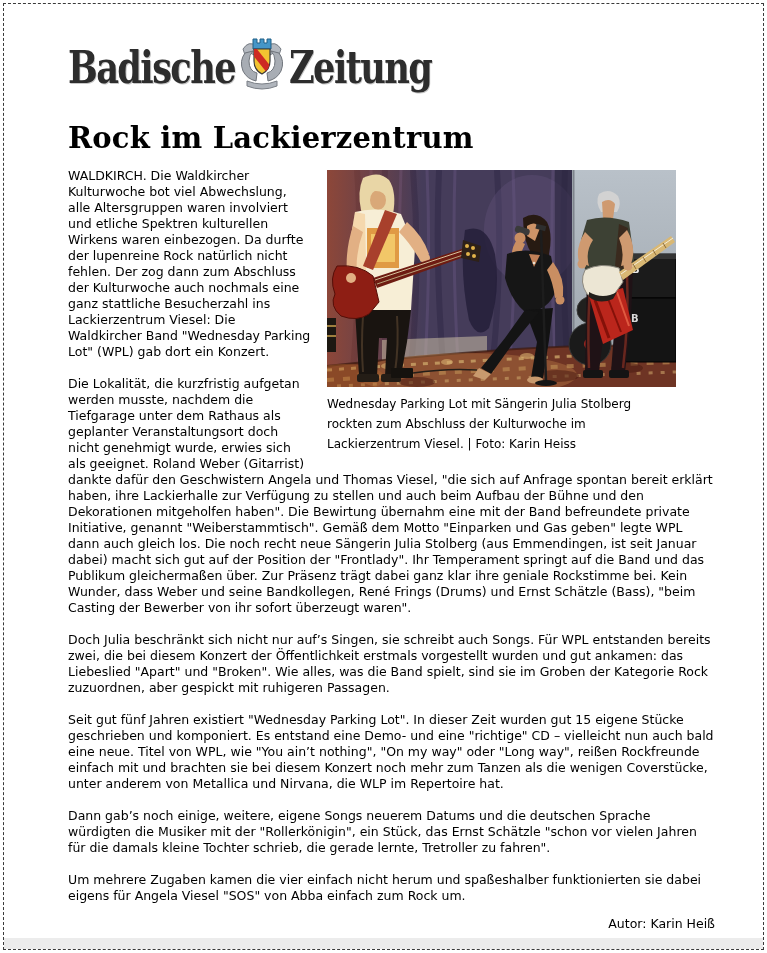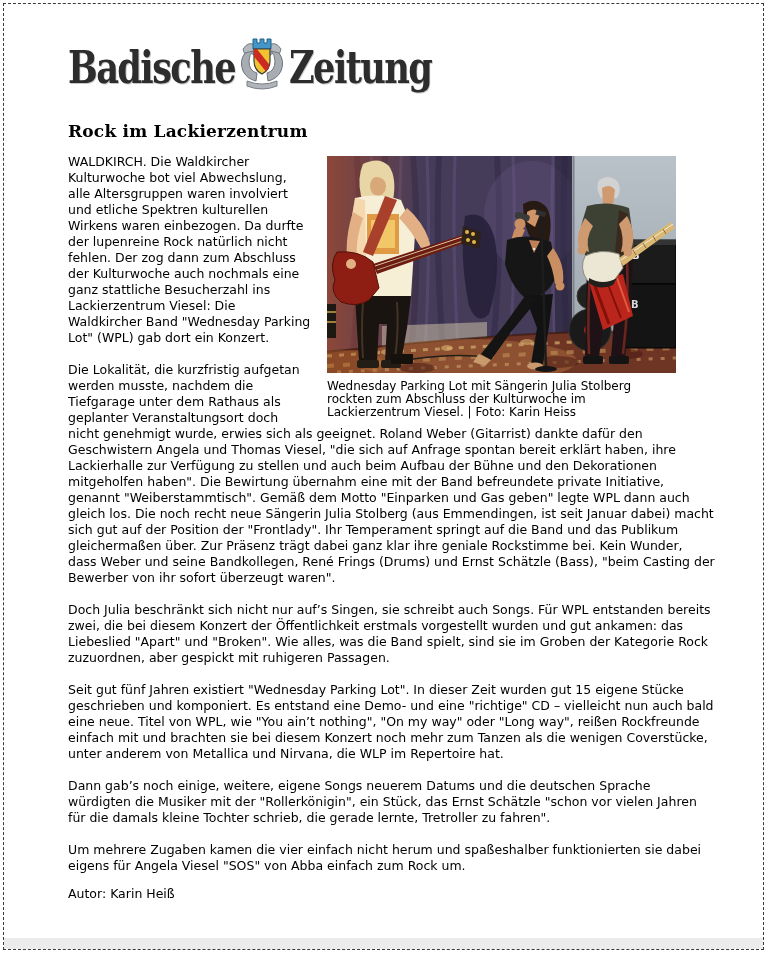--- a/index.html
+++ b/index.html
@@ -19,32 +19,32 @@
     transform:scaleX(.8);transform-origin:0 55%;
     text-shadow:1px 1px 0 rgba(130,130,130,.45);
   }
   .mast-word.left{margin-right:-40px;}
   .crest{display:inline-block;position:relative;top:-3px;margin:0 4px 0 2px;line-height:0;}
 
   .dateline{margin-top:21px;font-size:12.5px;color:#111;}
 
   .headline{
     margin:25px 0 0 0;font-family:"DejaVu Serif", serif;
-    font-size:17px;font-weight:bold;color:#000;letter-spacing:.2px;
+    font-size:29px;font-weight:bold;color:#000;letter-spacing:.2px;
   }
 
   .article-body{margin-top:13px;font-size:12.5px;line-height:16px;color:#000;}
   .article-body p{margin:0 0 16px 0;}
   .article-body p.no-gap{margin-bottom:12px;}
-  .author-line{line-height:16px;}
+  .author-line{line-height:16px;text-align:right;}
 
   figure.photo-block{float:right;width:349px;margin:2px 39px 6px 15px;padding:0;}
   .photo{width:349px;height:217px;line-height:0;}
   .photo svg{display:block;}
-  figcaption{font-size:12px;line-height:13px;margin-top:7px;color:#000;}
+  figcaption{font-size:12px;line-height:20px;margin-top:7px;color:#000;}
 </style>
 </head>
 <body>
 
 <div class="border-overlay"></div>
 <div class="bottom-strip"></div>
 
 <div class="content">
 
   <div class="masthead">

